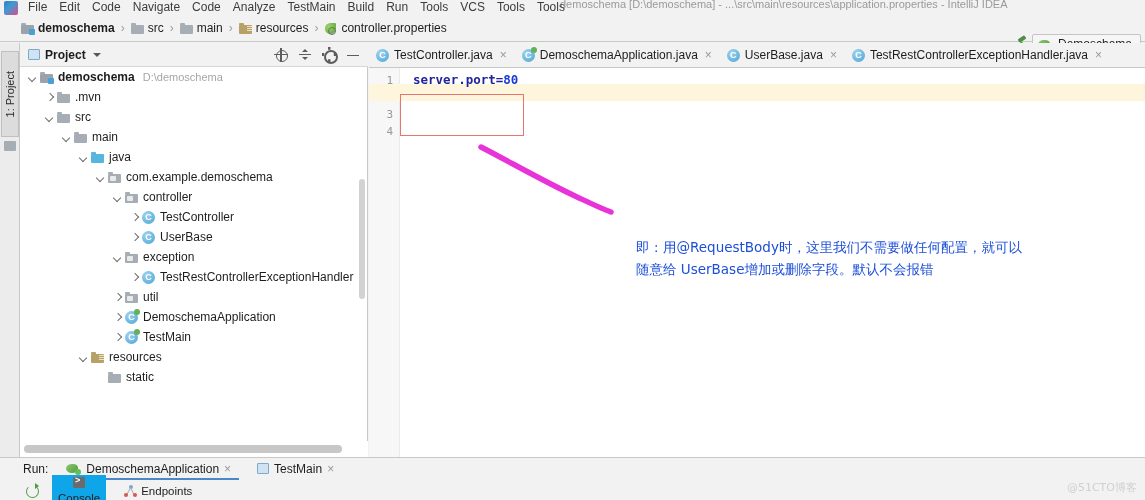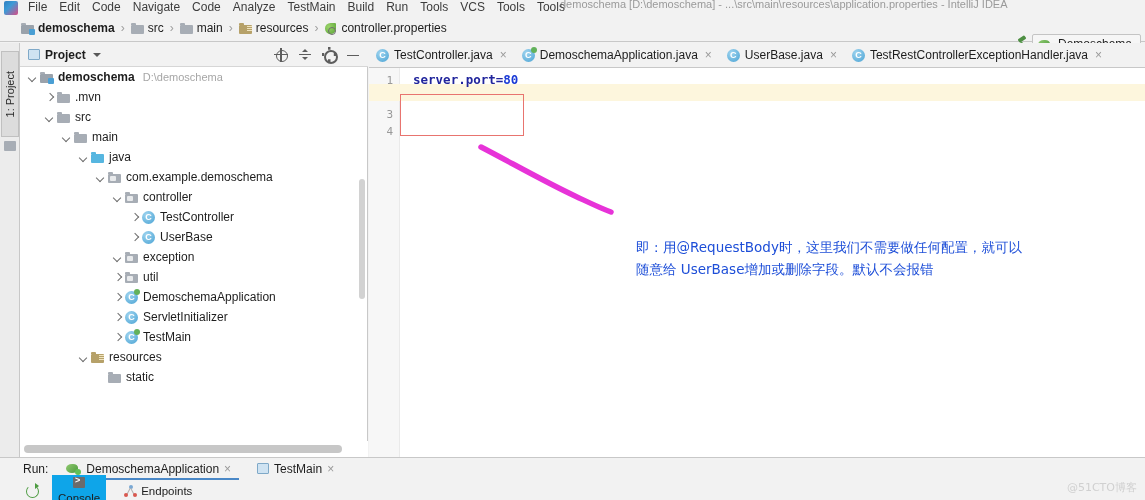--- a/index.html
+++ b/index.html
@@ -451,41 +451,41 @@
         <div class="trow">
           <span style="display:inline-block;width:91px;flex:0 0 91px;"></span>
           <span class="arrow down"></span>
           <span class="ic ic-folder pkg">
             <i class="tab"></i>
             <i class="bod"></i>
           </span>
           <span class="tlabel">exception</span>
         </div>
         <div class="trow">
+          <span style="display:inline-block;width:108px;flex:0 0 108px;"></span>
+          <span class="arrow right"></span>
+          <span class="ic ic-class"></span>
+          <span class="tlabel">TestRestControllerExceptionHandler</span>
+        </div>
+        <div class="trow">
           <span style="display:inline-block;width:91px;flex:0 0 91px;"></span>
           <span class="arrow right"></span>
           <span class="ic ic-folder pkg">
             <i class="tab"></i>
             <i class="bod"></i>
           </span>
           <span class="tlabel">util</span>
         </div>
         <div class="trow">
           <span style="display:inline-block;width:91px;flex:0 0 91px;"></span>
           <span class="arrow right"></span>
           <span class="ic ic-spring">
             <i class="sprout"></i>
           </span>
           <span class="tlabel">DemoschemaApplication</span>
-        </div>
-        <div class="trow">
-          <span style="display:inline-block;width:91px;flex:0 0 91px;"></span>
-          <span class="arrow right"></span>
-          <span class="ic ic-class"></span>
-          <span class="tlabel">ServletInitializer</span>
         </div>
         <div class="trow">
           <span style="display:inline-block;width:91px;flex:0 0 91px;"></span>
           <span class="arrow right"></span>
           <span class="ic ic-spring">
             <i class="sprout"></i>
           </span>
           <span class="tlabel">TestMain</span>
         </div>
         <div class="trow">

